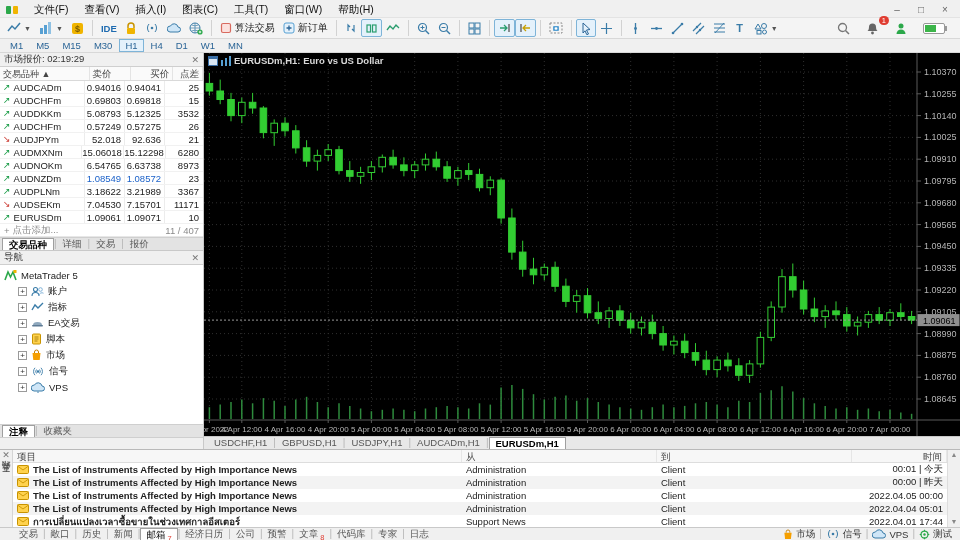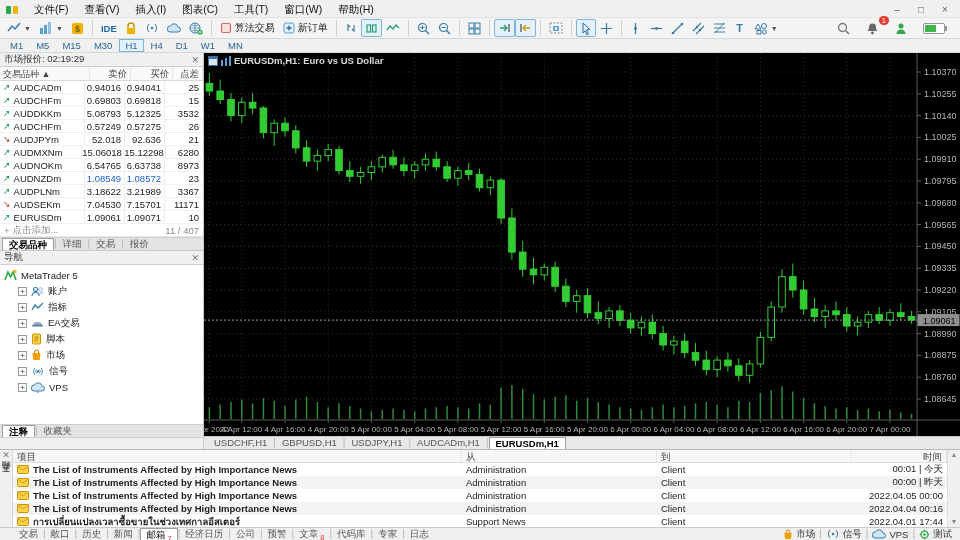--- a/index.html
+++ b/index.html
@@ -411,21 +411,21 @@
   <div class="main">
     <div class="left-col">
 
       <div class="mw">
         <div class="panel-title">
           <span>市场报价: 02:19:29</span>
           <span class="close">✕</span>
         </div>
         <div class="mw-head" id="mw-head">
             <span class="mw-col" style="width: 90px; font-size: 9px;">交易品种 ▲</span>
-            <span class="mw-col" style="width: 42px; text-align: right;">卖价</span>
+            <span class="mw-col" style="width: 42px; text-align: left;">卖价</span>
             <span class="mw-col" style="width: 42px; text-align: right;">买价</span>
             <span class="mw-col" style="width: 30px; text-align: right;">点差</span>
           </div>
         <div class="mw-rows" id="mw-rows">
             <div class="mw-row">
               <span class="mw-c-sym">
                 <span class="arrow-up">↗</span>
                 <span>AUDCADm</span>
               </span>
               <span class="mw-c-num">0.94016</span>
@@ -1032,21 +1032,21 @@
               <span style="display: inline-flex;">
                 <svg width="12" height="9" viewBox="0 0 12 9">
                   <rect x="0.5" y="0.5" width="11" height="8" rx="1" fill="#ffd24d" stroke="#c89300"></rect>
                   <path d="M0.5 1 L6 5 L11.5 1" fill="none" stroke="#c89300" stroke-width="0.9"></path>
                 </svg>
               </span>
               <span>The List of Instruments Affected by High Importance News</span>
             </span>
             <span class="m-from">Administration</span>
             <span class="m-to">Client</span>
-            <span class="m-time">2022.04.04 00:16</span>
+            <span class="m-time">2022.04.04 05:01</span>
           </div>
           <div class="mail-row">
             <span class="m-subj">
               <span style="display: inline-flex;">
                 <svg width="12" height="9" viewBox="0 0 12 9">
                   <rect x="0.5" y="0.5" width="11" height="8" rx="1" fill="#ffd24d" stroke="#c89300"></rect>
                   <path d="M0.5 1 L6 5 L11.5 1" fill="none" stroke="#c89300" stroke-width="0.9"></path>
                 </svg>
               </span>
               <span>การเปลี่ยนแปลงเวลาซื้อขายในช่วงเทศกาลอีสเตอร์</span>

